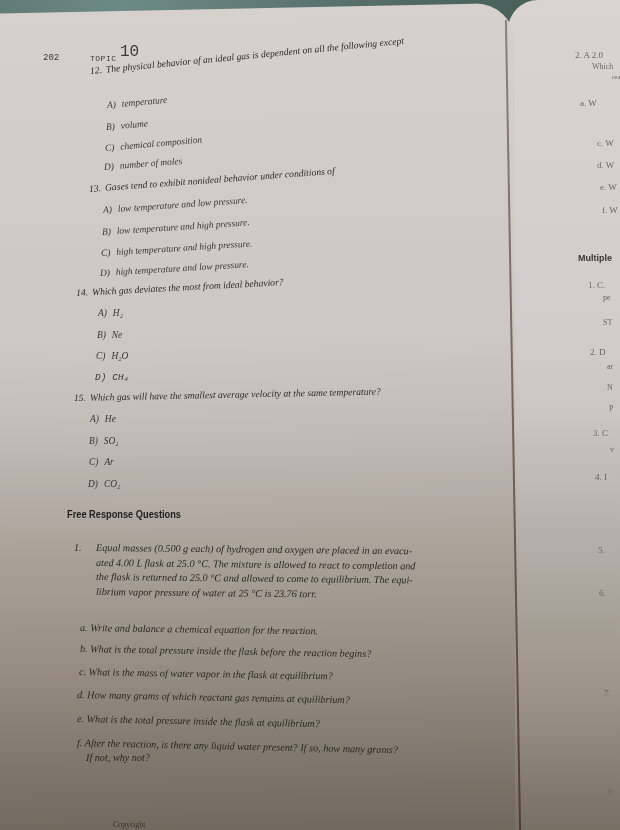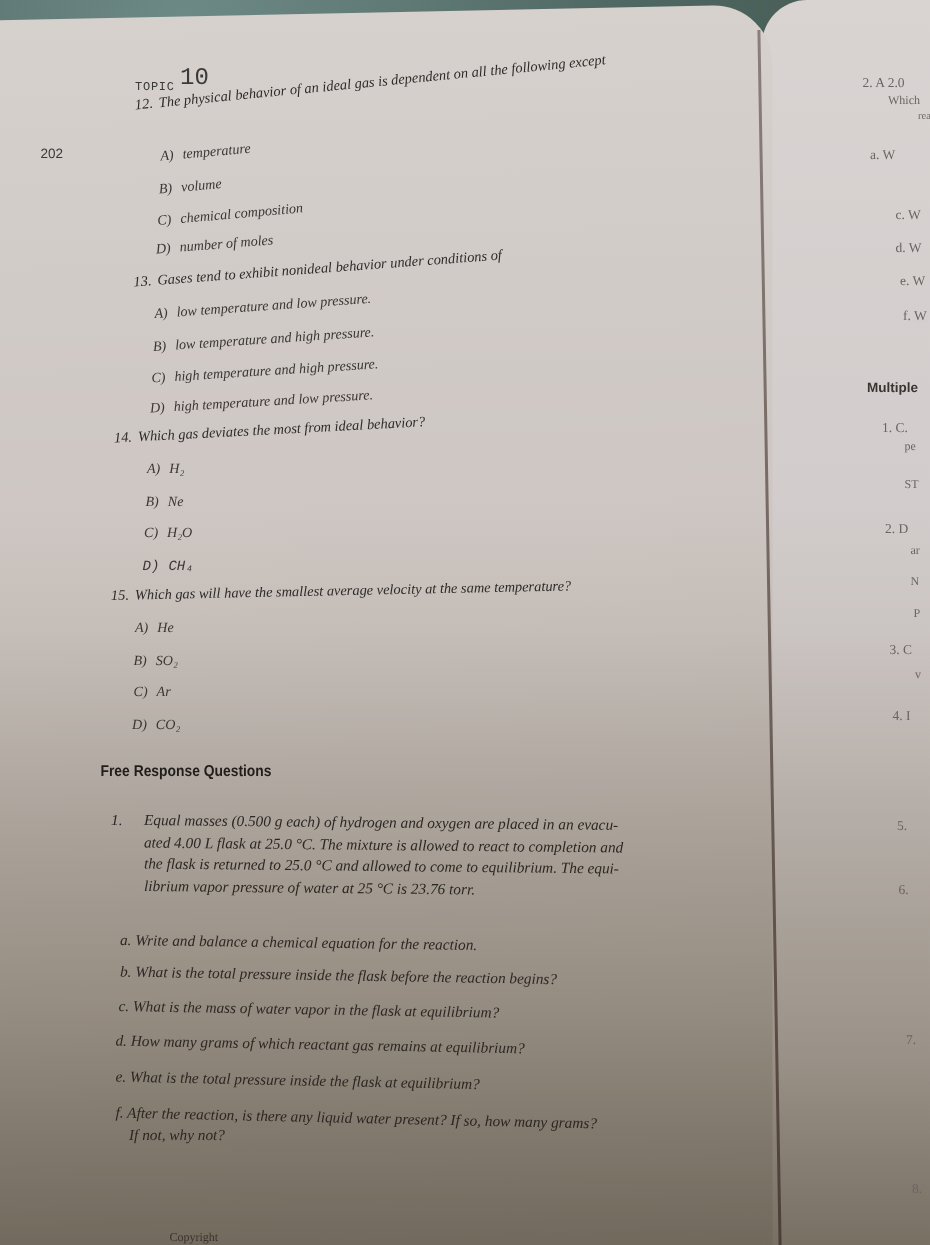--- a/index.html
+++ b/index.html
@@ -28,21 +28,21 @@
     position:absolute; left:508px; top:0; width:140px; height:830px;
     background:linear-gradient(180deg, #d9d4d2 0%, #d2cccc 40%, #b3aba2 85%, #9a9184 100%);
     border-radius:30px 0 0 0;
   }
   .gutter {
     position:absolute; left:512px; top:20px; width:2px; height:810px;
     background:linear-gradient(180deg,#8a7f7a,#5a4a44);
     transform:rotate(-1deg);
   }
   .page-header { position:absolute; left:27px; top:45px; color:#3a3a3a; }
-  .page-number { font-family:Liberation Sans, sans-serif; font-size:9px; position:absolute; left:0; top:8px;margin-top:44px; }
+  .page-number { font-family:Liberation Mono, monospace; font-size:9px; position:absolute; left:16px; top:8px; }
   .topic-label { font-family:Liberation Mono, monospace; font-size:8px; position:absolute; left:63px; top:9px; letter-spacing:0.5px; }
   .topic-num { font-family:Liberation Mono, monospace; font-size:16px; position:absolute; left:93px; top:-2px; }
 
   .q { position:absolute; color:#2e2b2a; font-style:italic; font-size:9.6px; white-space:nowrap; }
   .q .num { font-style:italic; margin-right:4px; }
   .opt { position:absolute; color:#3a3634; font-style:italic; font-size:9.4px; white-space:nowrap; }
   .opt .lbl { margin-right:6px; font-style:italic; }
 
   .fr-title {
     position:absolute; left:67px; top:508px;

